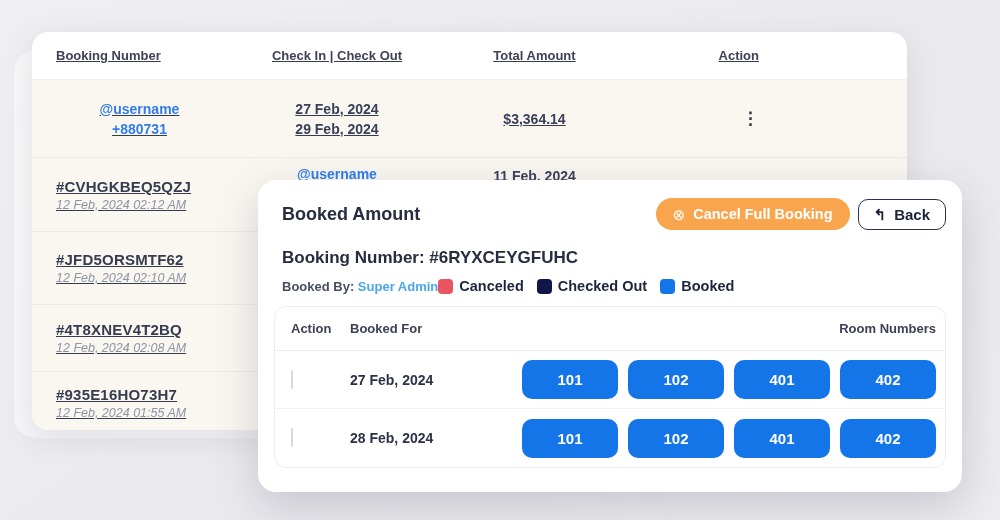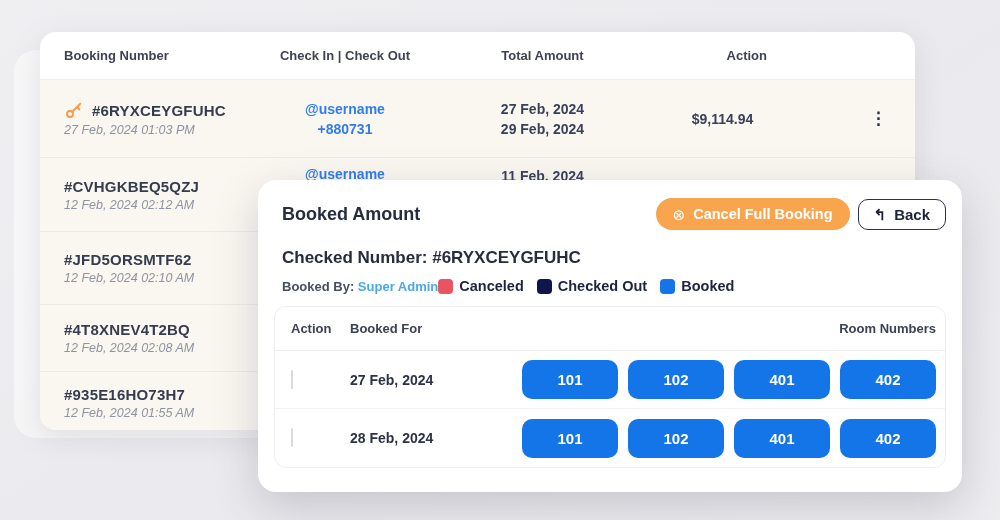--- a/index.html
+++ b/index.html
@@ -9,24 +9,25 @@
     background:linear-gradient(145deg,#efeef1 0%,#eae9ed 60%,#edecef 100%);
     position:relative; overflow:hidden; color:#363c50;
   }
   
   .behind-card {
     position:absolute; left:14px; top:50px; width:886px; height:388px;
     background:rgba(255,255,255,0.55); border-radius:22px;
   }
   
   .table-card {
-    position:absolute; left:40px; top:32px; width:875px; height:398px;
+    position:absolute; left:32px; top:32px; width:875px; height:398px;
     background:#ffffff; border-radius:16px;
     box-shadow:0 8px 28px rgba(110,110,125,0.16);
     overflow:hidden;
+    text-decoration:underline;
   }
   .t-grid { display:grid; grid-template-columns:215px 180px 215px 145px 1fr; align-items:center; }
   .t-head { height:48px; border-bottom:1px solid #eef0f4; }
   .t-head .th { font-size:13px; font-weight:700; color:#3f4254; }
   .th.c, .td.c { text-align:center; }
   .th.r, .td.r { text-align:right; padding-right:28px; }
   .th.l, .td.l { padding-left:24px; }
   .t-row { background:#faf6f0; border-bottom:1px solid #edeae4; }
   .t-row.r1 { height:78px; }
   .t-row.r2 { height:74px; }
@@ -98,40 +99,29 @@
 
 <div class="table-card">
   <div class="t-grid t-head">
     <div class="th l">Booking Number</div>
     <div class="th c">Check In | Check Out</div>
     <div class="th c">Total Amount</div>
     <div class="th r">Action</div>
   </div>
 
   <div class="t-grid t-row r1">
-    <div class="td l booking-cell">
-      <div class="booking-line">
-        <svg class="key-ic" viewBox="0 0 24 24" fill="none" stroke="#f59a47" stroke-width="2.2" stroke-linecap="round" stroke-linejoin="round">
-          <circle cx="7.2" cy="16.8" r="3.6"></circle>
-          <path d="M9.9 14.1 L19.5 4.5"></path>
-          <path d="M15.6 8.4 L18.6 11.4"></path>
-        </svg>
-        <span class="booking-num">#6RYXCEYGFUHC</span>
-      </div>
-      <span class="booking-date">27 Feb, 2024 01:03 PM</span>
-    </div>
     <div class="td c guest-cell">
       <span class="link-blue">@username</span>
       <span class="link-blue">+880731</span>
     </div>
     <div class="td c check-cell">
       <span>27 Feb, 2024</span>
       <span>29 Feb, 2024</span>
     </div>
-    <div class="td c amount">$9,114.94</div>
+    <div class="td c amount">$3,364.14</div>
     <div class="td r"><span class="kebab">⋮</span></div>
   </div>
 
   <div class="t-grid t-row r2">
     <div class="td l booking-cell">
       <span class="booking-num">#CVHGKBEQ5QZJ</span>
       <span class="booking-date">12 Feb, 2024 02:12 AM</span>
     </div>
     <div class="td c guest-cell" style="align-self:start; padding-top:8px;">
       <span class="link-blue">@username</span>
@@ -185,21 +175,21 @@
         <span class="x-ic">⊗</span>
         <span>Cancel Full Booking</span>
       </button>
       <button class="btn-back">
         <span class="arrow-ic">↰</span>
         <span>Back</span>
       </button>
     </div>
   </div>
 
-  <div class="m-booking-number">Checked Number: #6RYXCEYGFUHC</div>
+  <div class="m-booking-number">Booking Number: #6RYXCEYGFUHC</div>
 
   <div class="m-subrow">
     <div class="booked-by">
       <span>Booked By:</span>
       <span class="val">Super Admin</span>
     </div>
     <div class="legend">
       <span class="legend-item">
         <span class="sw sw-red"></span>
         <span>Canceled</span>

